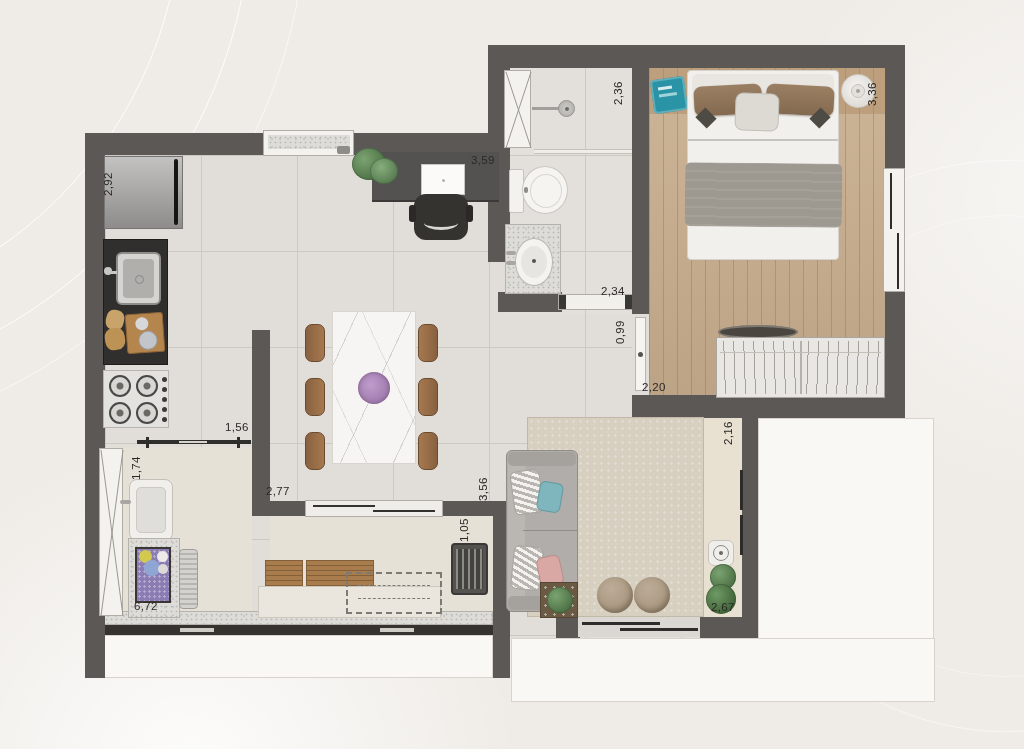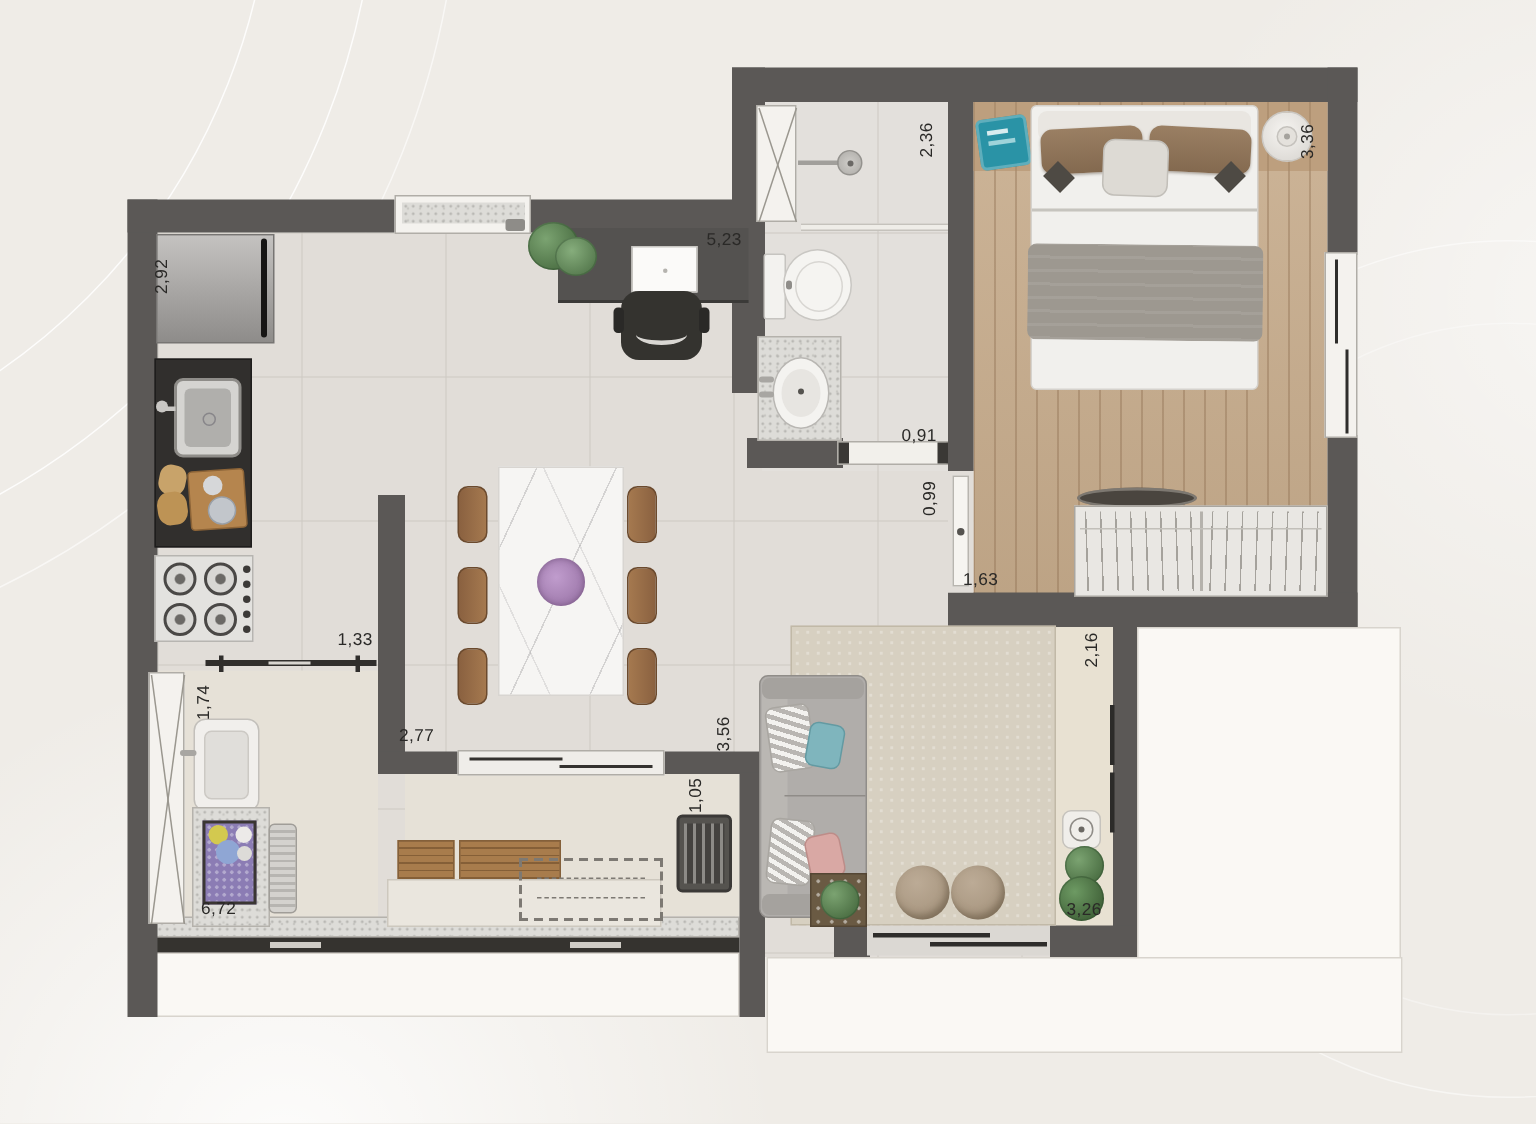--- a/index.html
+++ b/index.html
@@ -276,28 +276,28 @@
   <div class="abs" style="left:258px;top:586px;width:183px;height:32px;background:#eae6de;border:1px solid #cdc8be;box-sizing:border-box;"></div>
   <div class="abs" style="left:346px;top:572px;width:96px;height:42px;border:2px dashed #7d7973;box-sizing:border-box;">
     <div class="abs" style="left:10px;top:11px;width:72px;height:0;border-top:1px dashed #7d7973;"></div>
     <div class="abs" style="left:10px;top:24px;width:72px;height:0;border-top:1px dashed #7d7973;"></div>
   </div>
   <div class="abs" style="left:451px;top:543px;width:37px;height:52px;background:#55534f;border:2px solid #3b3937;border-radius:4px;box-sizing:border-box;">
     <div class="abs" style="left:3px;top:4px;width:27px;height:40px;background:repeating-linear-gradient(90deg,#8d8b87 0 2px,#44423f 2px 6px);"></div>
   </div>
 
   <div class="dim v" style="left:102px;top:196px;">2,92</div>
-  <div class="dim" style="left:471px;top:154px;">5,23</div>
+  <div class="dim" style="left:471px;top:154px;">3,59</div>
   <div class="dim v" style="left:612px;top:105px;">2,36</div>
   <div class="dim v" style="left:866px;top:106px;">3,36</div>
-  <div class="dim" style="left:601px;top:285px;">0,91</div>
+  <div class="dim" style="left:601px;top:285px;">2,34</div>
   <div class="dim v" style="left:614px;top:344px;">0,99</div>
-  <div class="dim" style="left:642px;top:381px;">1,63</div>
+  <div class="dim" style="left:642px;top:381px;">2,20</div>
   <div class="dim v" style="left:722px;top:445px;">2,16</div>
-  <div class="dim" style="left:225px;top:421px;">1,33</div>
+  <div class="dim" style="left:225px;top:421px;">1,56</div>
   <div class="dim v" style="left:130px;top:480px;">1,74</div>
   <div class="dim" style="left:266px;top:485px;">2,77</div>
   <div class="dim v" style="left:477px;top:501px;">3,56</div>
   <div class="dim v" style="left:458px;top:542px;">1,05</div>
   <div class="dim" style="left:134px;top:600px;">6,72</div>
-  <div class="dim" style="left:711px;top:601px;">3,26</div>
+  <div class="dim" style="left:711px;top:601px;">2,67</div>
 
 </div>
 
 </body></html>

